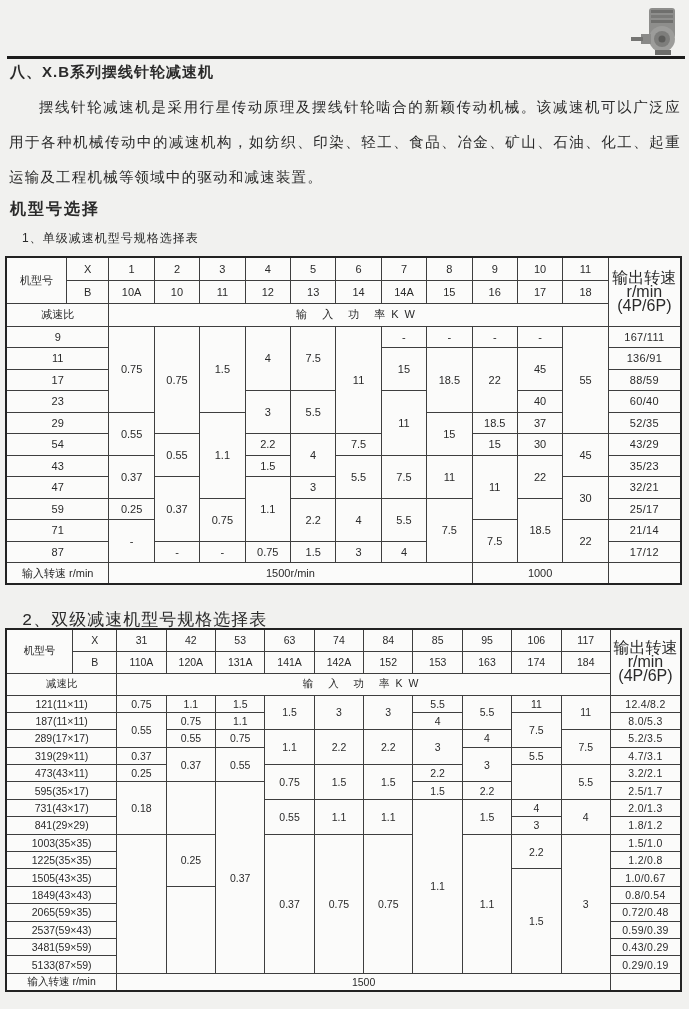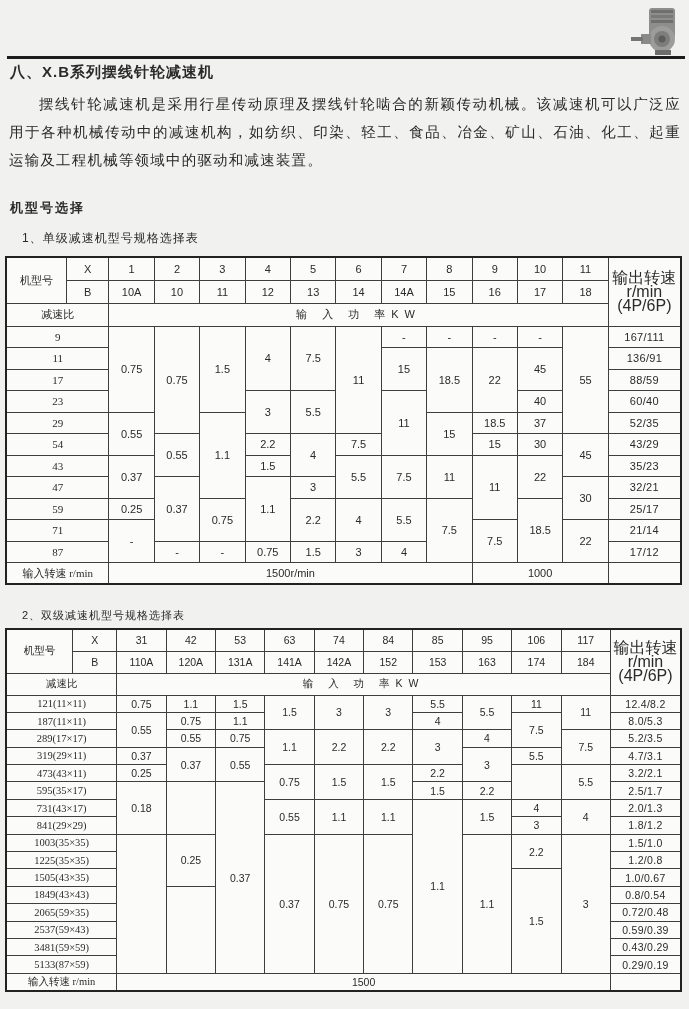--- a/index.html
+++ b/index.html
@@ -5,41 +5,41 @@
   html,body{margin:0;padding:0;}
   body{
     width:689px;height:1009px;position:relative;
     background:#f1f1ef;color:#2a2a2a;
     font-family:"Liberation Sans","DejaVu Sans",sans-serif;
     overflow:hidden;
   }
   .top-rule{position:absolute;left:7px;top:56px;width:678px;height:3px;background:#1c1c1c;}
   .photo{position:absolute;right:6px;top:6px;width:72px;height:50px;}
   .sec-title{position:absolute;left:10px;top:63px;font-size:15px;font-weight:bold;letter-spacing:1px;text-align:center;}
-  .intro{position:absolute;left:9px;top:90px;width:672px;font-size:14.5px;line-height:28px;
+  .intro{position:absolute;left:9px;top:90px;width:672px;font-size:14.5px;line-height:35px;
          text-align:justify;text-indent:30px;letter-spacing:1.2px;}
-  .sel-head{position:absolute;left:10px;top:199px;font-size:13px;font-weight:bold;letter-spacing:2px;}
+  .sel-head{position:absolute;left:10px;top:199px;font-size:16px;font-weight:bold;letter-spacing:2px;}
   .cap1{position:absolute;left:22px;top:230px;font-size:12px;letter-spacing:1px;}
-  .cap2{position:absolute;left:22px;top:608px;font-size:11px;letter-spacing:1px;}
+  .cap2{position:absolute;left:22px;top:608px;font-size:17px;letter-spacing:1px;font-family:Liberation Mono, monospace;}
   table.spec{position:absolute;left:5px;border-collapse:collapse;table-layout:fixed;
              background:#fbfbfa;}
   #table1{top:256px;width:677px;}
   #table2{top:628px;width:677px;}
   table.spec td,table.spec th{
     border:1px solid #3e3e3e;padding:0;text-align:center;vertical-align:middle;
     font-weight:normal;overflow:hidden;white-space:nowrap;
   }
   table.spec{border:2px solid #222;}
   #table1 th,#table1 td{font-size:11px;}
   #table2 th,#table2 td{font-size:10.5px;}
   #table1 tr{height:21.5px;}
   #table1 tr.hrow{height:23px;}
   #table2 tr{height:17.4px;}
   #table2 tr.hrow{height:22px;}
-  td.rowlab,th.hlab{font-size:11px;font-family:Liberation Serif, serif;}
+  td.rowlab,th.hlab{font-size:11px;}
   .outhead div{line-height:14px;font-size:16px;}
   td.outcell{font-size:10.5px;letter-spacing:0.3px;border-radius:9px;}
   .kwcell{letter-spacing:6px;}
 </style>
 </head>
 <body>
 
 <div class="top-rule"></div>
 
 <svg class="photo" viewBox="0 0 72 50">

